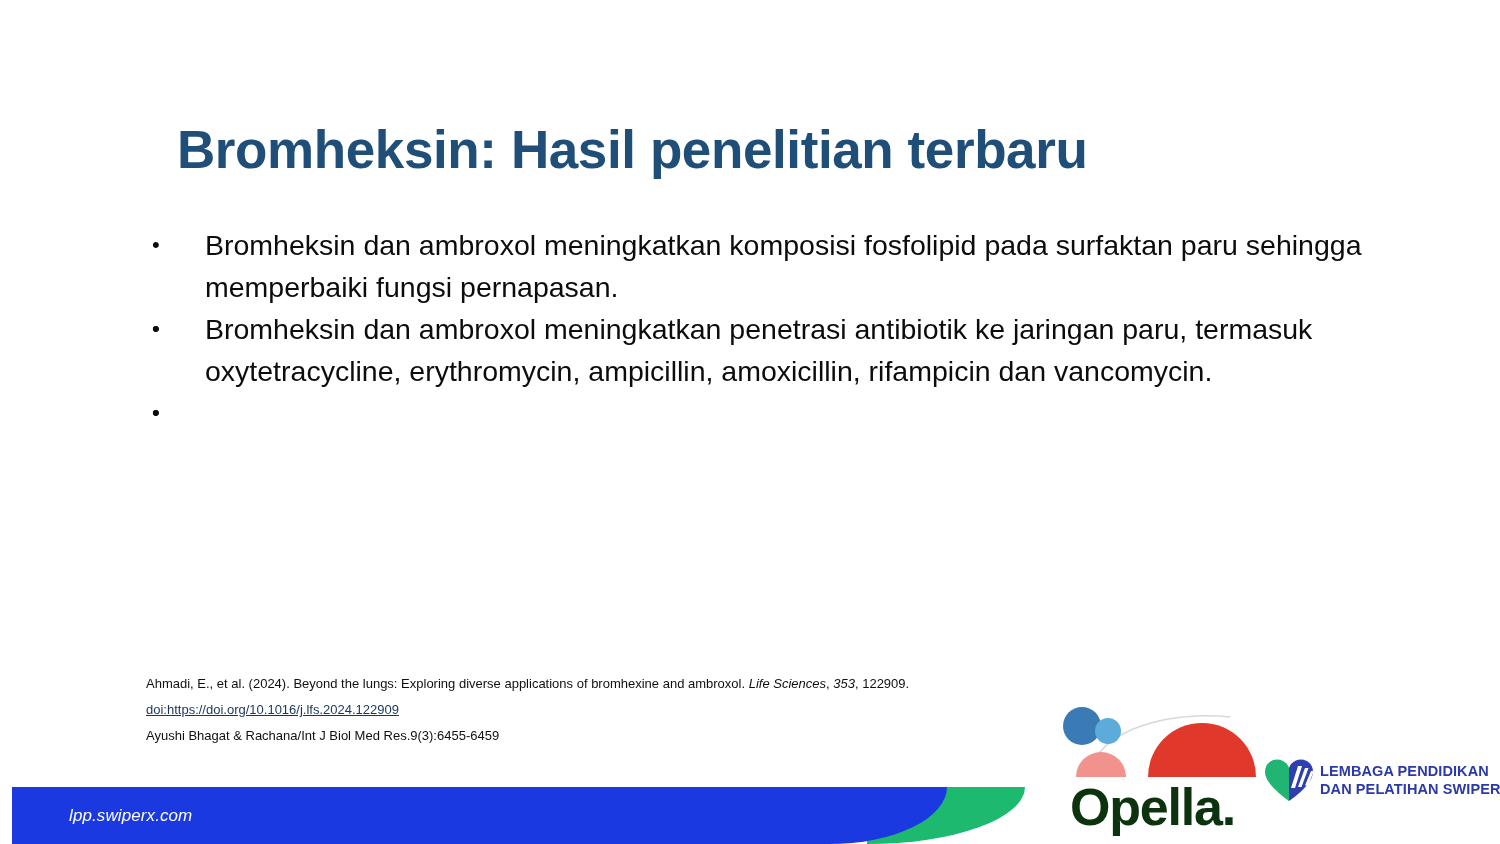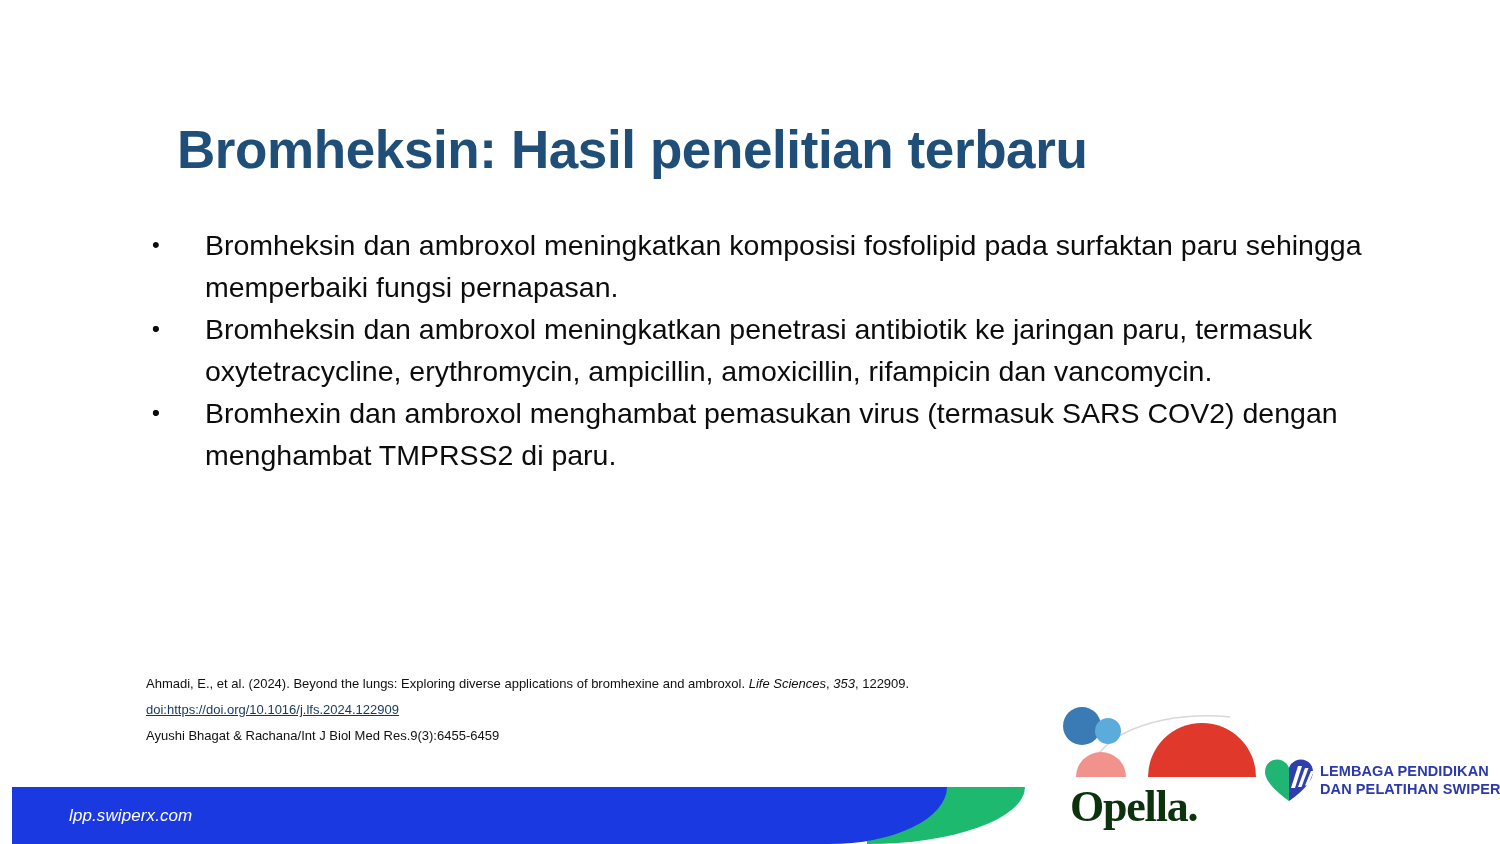--- a/index.html
+++ b/index.html
@@ -137,23 +137,23 @@
     position: absolute;
     left: 0;
     top: 0;
     width: 215px;
     height: 72px;
   }
   #opella-word {
     position: absolute;
     left: 16px;
     top: 78px;
-    font-family: Liberation Serif, serif;
+    font-family: Liberation Sans, sans-serif;
     font-weight: bold;
-    font-size: 44px;
+    font-size: 52px;
     line-height: 48px;
     letter-spacing: -1.2px;
     color: #0D330E;
   }
 
   
   #swiperx-logo {
     position: absolute;
     left: 1262px;
     top: 758px;
@@ -197,21 +197,20 @@
     </li>
     <li>
       <span class="bullet-dot">•</span>
       <span>Bromheksin dan ambroxol meningkatkan penetrasi antibiotik ke jaringan paru, termasuk oxytetracycline, erythromycin, ampicillin, amoxicillin, rifampicin dan vancomycin.</span>
     </li>
     <li>
       <span class="bullet-dot">•</span>
     </li>
     <li>
       <span class="bullet-dot">•</span>
-      <span>Bromhexin dan ambroxol menghambat pemasukan virus (termasuk SARS COV2) dengan menghambat TMPRSS2 di paru.</span>
     </li>
   </ul>
 
   <div id="citations">
     <div class="cite-line"><span>Ahmadi, E., et al. (2024). Beyond the lungs: Exploring diverse applications of bromhexine and ambroxol. </span><span class="ital">Life Sciences</span><span>, </span><span class="ital">353</span><span>, </span><span>122909.</span></div>
     <div class="cite-line"><a href="#" class="doi-link">doi:https://doi.org/10.1016/j.lfs.2024.122909</a></div>
     <div class="cite-line">Ayushi Bhagat &amp; Rachana/Int J Biol Med Res.9(3):6455-6459</div>
   </div>
 
   <div id="footer-band">

